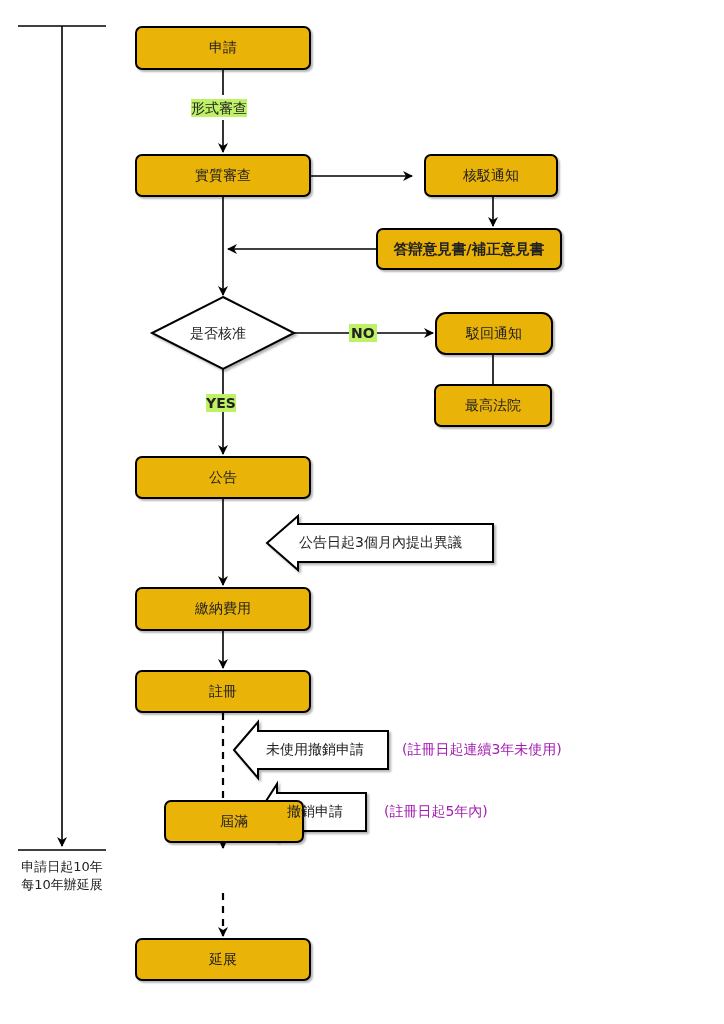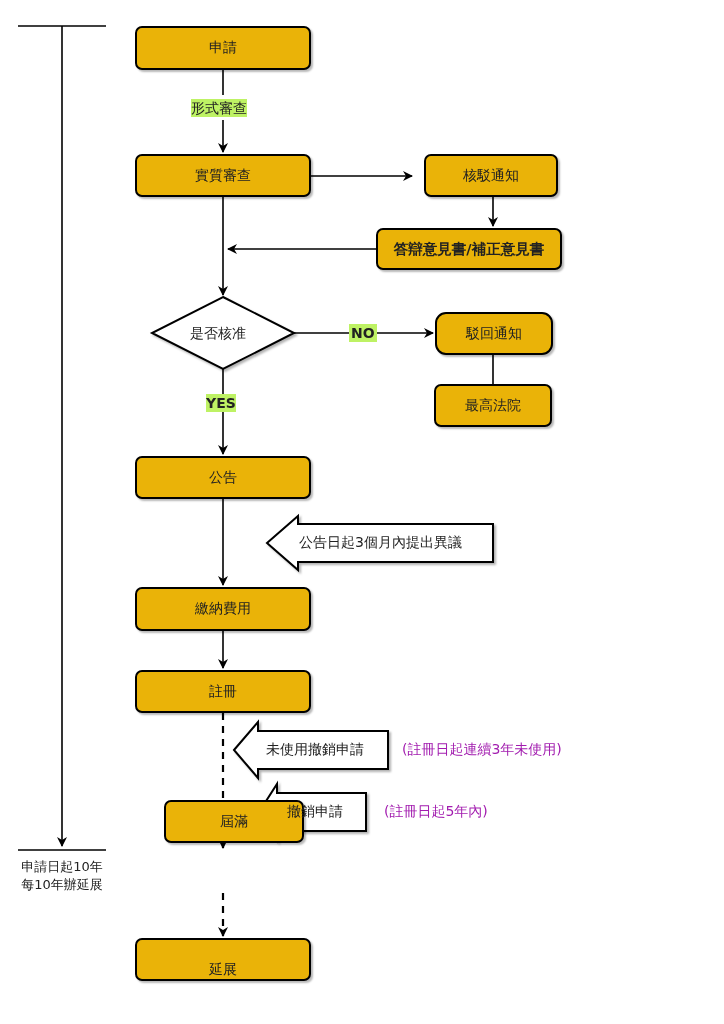--- a/index.html
+++ b/index.html
@@ -79,21 +79,21 @@
   </div>
 <div class="box" style="left:135px;top:587px;width:176px;height:44px;">
     <span>繳納費用</span>
   </div>
 <div class="box" style="left:135px;top:670px;width:176px;height:43px;">
     <span>註冊</span>
   </div>
 <div class="box" style="left:135px;top:800px;width:140px;height:43px;margin-left:29px;">
     <span>屆滿</span>
   </div>
-<div class="box" style="left:135px;top:938px;width:176px;height:43px;align-items:flex-end;">
+<div class="box" style="left:135px;top:938px;width:176px;height:43px;">
     <span>延展</span>
   </div>
 
 <div class="lbl" style="left:190px;top:324px;background:transparent;">是否核准</div>
 
 <div class="lbl" style="left:191px;top:99px;">形式審查</div>
 <div class="lbl bold" style="left:349px;top:324px;padding:0 2px;">NO</div>
 <div class="lbl bold" style="left:206px;top:394px;">YES</div>
 
 <div class="arrow-text" style="left:299px;top:534px;">公告日起3個月內提出異議</div>

